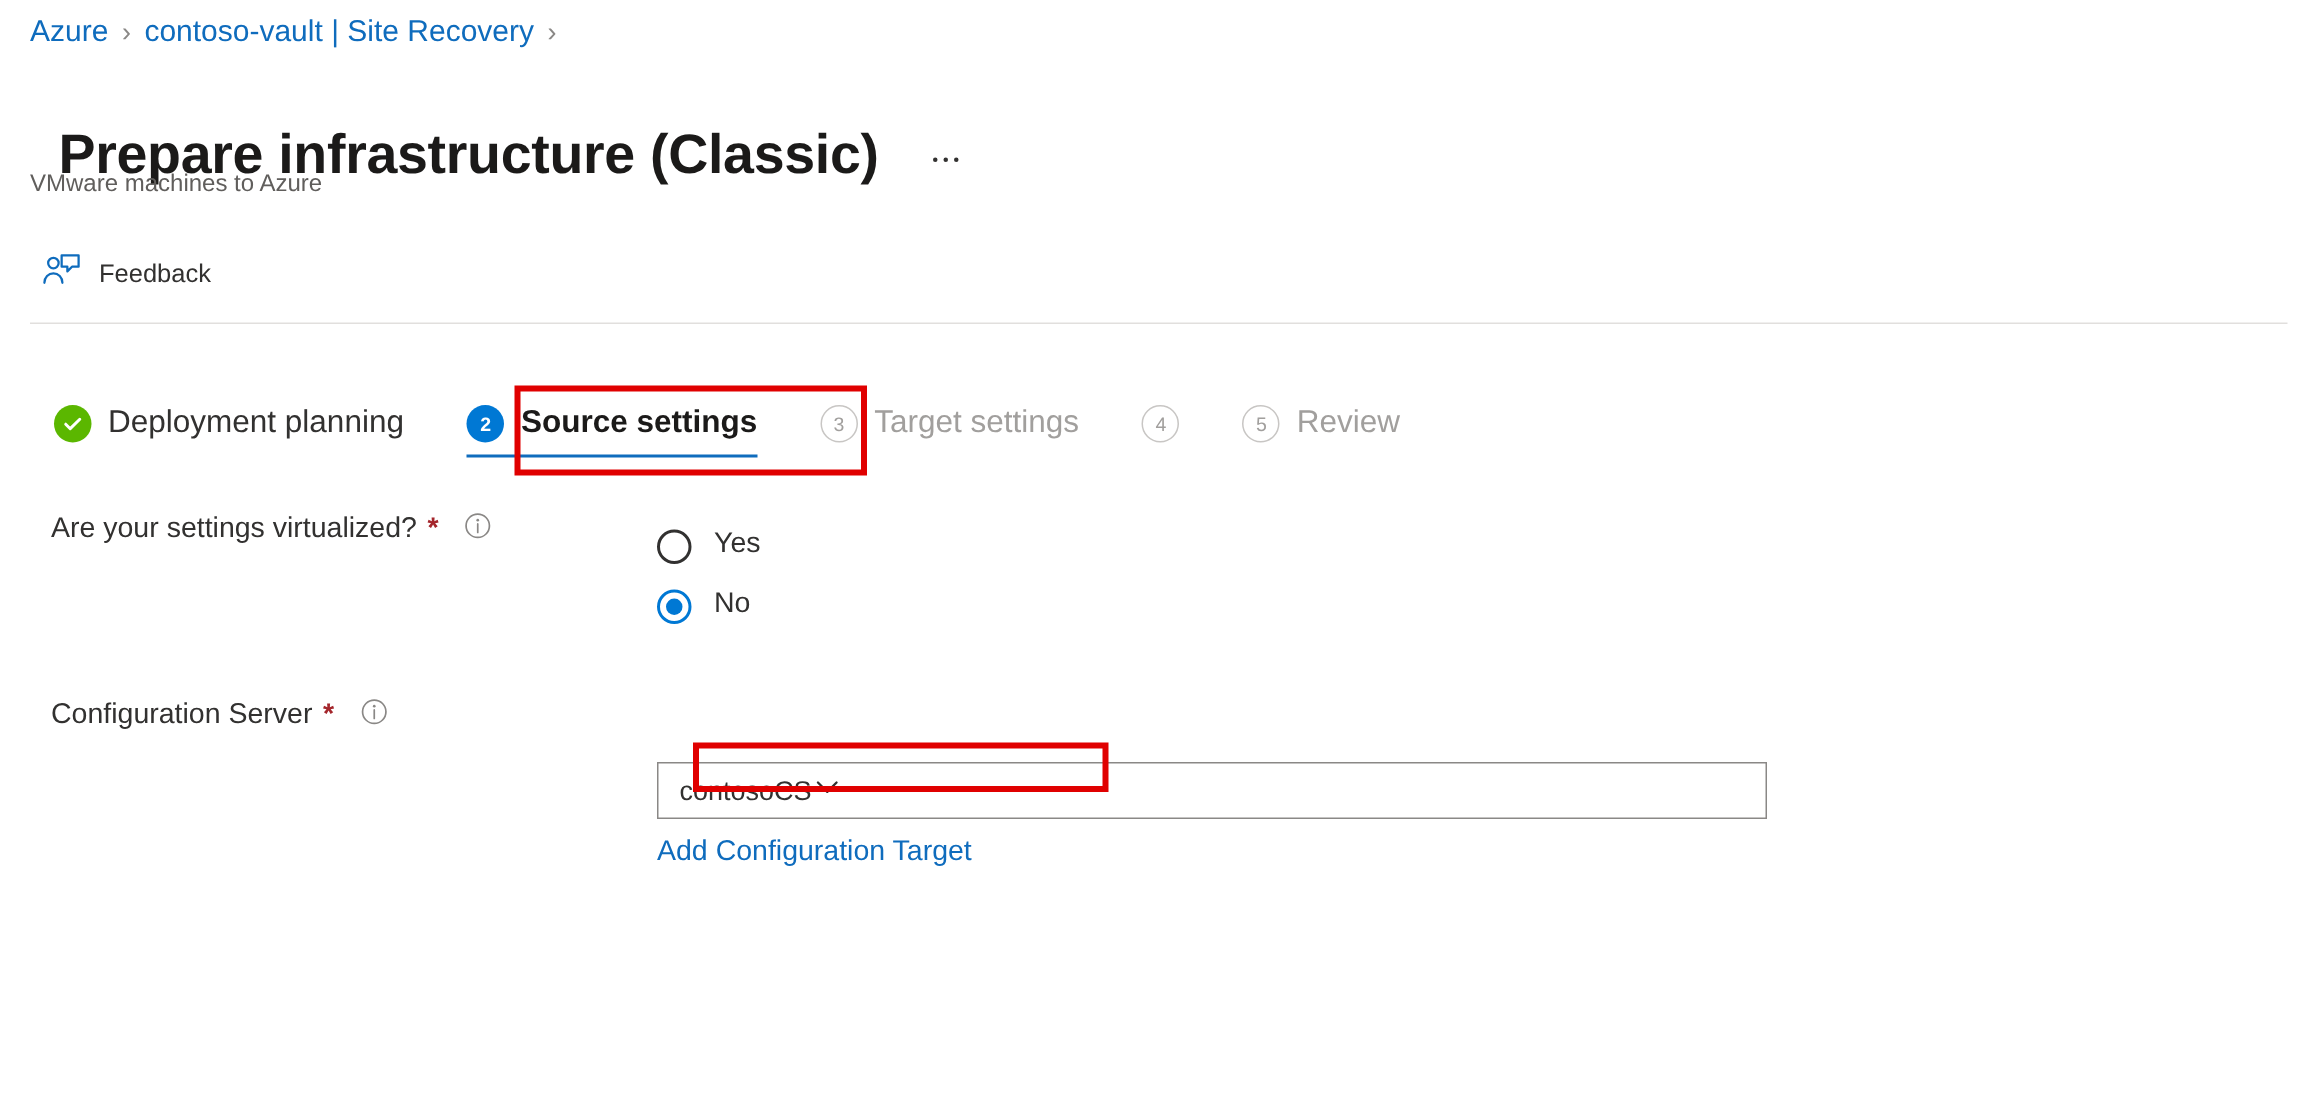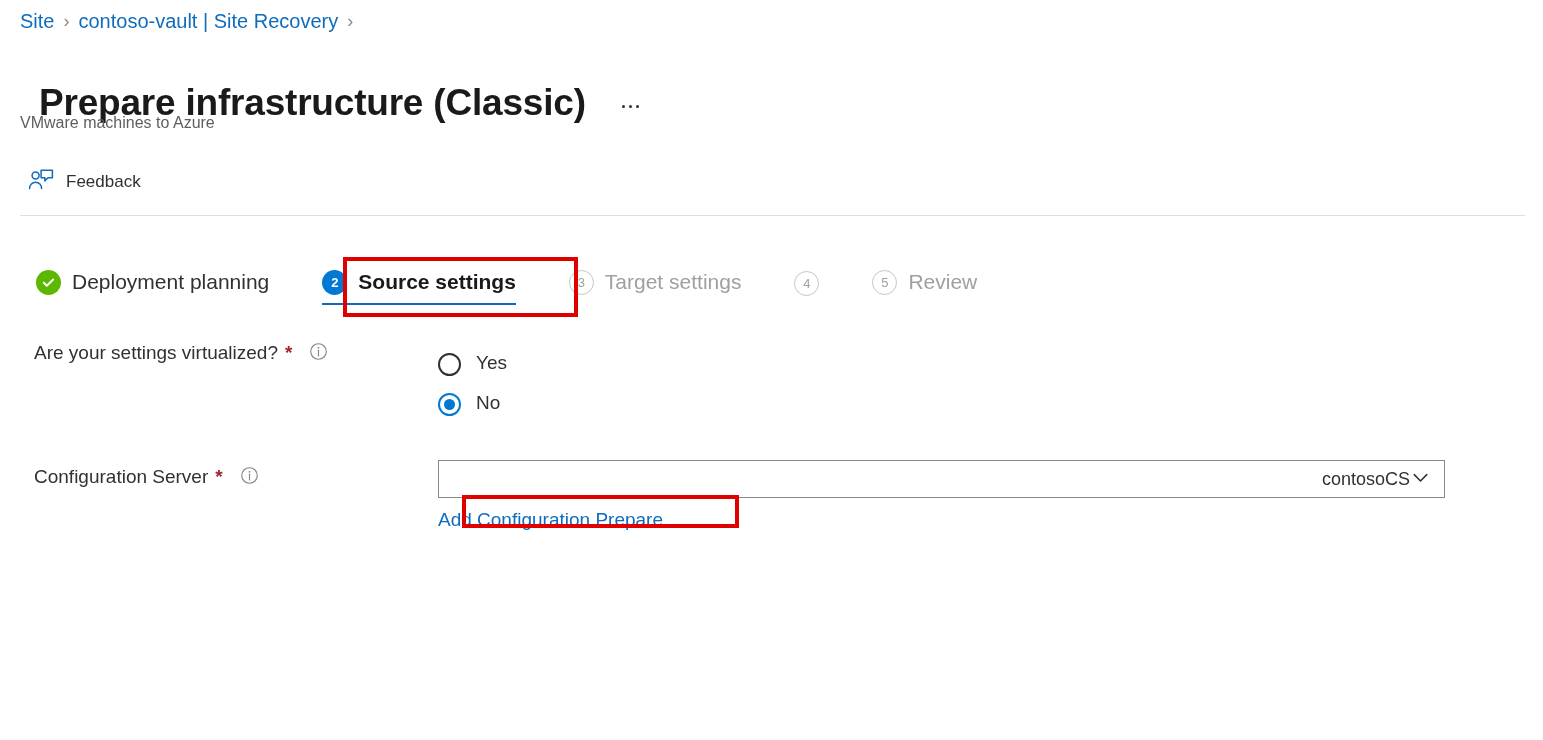--- a/index.html
+++ b/index.html
@@ -117,22 +117,21 @@
     height: 1px;
     background: #e1dfdd;
   }
 
   
   .steps {
     position: absolute;
     left: 34px;
     top: 262px;
     display: flex;
-    align-items: flex-end;
-    gap: 11px;
+    align-items: center;
   }
   .step {
     display: flex;
     align-items: center;
     gap: 11px;
     padding: 6px 2px 10px 2px;
     cursor: pointer;
     position: relative;
   }
   .step + .step { margin-left: 38px; }
@@ -272,29 +271,30 @@
     background: #0078d4;
   }
   .radio-label {
     font-size: 19px;
     line-height: 26px;
     color: #323130;
   }
 
   
   .dropdown {
-    width: 1007px;
+    width: 740px;
     height: 38px;
     border: 1px solid #8a8886;
     background: #ffffff;
     display: flex;
     align-items: center;
-    justify-content: flex-end;
+    justify-content: flex-start;
     padding: 0 13px 0 14px;
     cursor: pointer;
+    margin-top: 48px;
   }
   .dd-value {
     font-size: 18px;
     line-height: 24px;
     color: #323130;
   }
   .chevron-down { display: block; }
 
   .add-link {
     display: inline-block;
@@ -307,21 +307,21 @@
   }
 
   .spacer-44 { height: 44px; }
 </style>
 </head>
 <body>
 
 <div id="page">
 
   <nav class="breadcrumb">
-    <span class="bc-link">Site</span>
+    <span class="bc-link">Azure</span>
     <span class="bc-sep">›</span>
     <span class="bc-link">contoso-vault | Site Recovery</span>
     <span class="bc-sep">›</span>
   </nav>
 
   <div class="title-row">
     <h1 class="page-title">Prepare infrastructure (Classic)</h1>
     <div class="ellipsis-btn">
       <i></i>
       <i></i>
@@ -425,21 +425,21 @@
       </div>
       <div class="field-control-cell">
         <div class="dropdown">
           <span class="dd-value">contosoCS</span>
           <span class="chevron-down">
             <svg width="21" height="21" viewBox="0 0 22 22" fill="none" xmlns="http://www.w3.org/2000/svg">
               <path d="M4.5 8l6.5 6.6L17.5 8" stroke="#323130" stroke-width="1.6" stroke-linecap="round" stroke-linejoin="round"></path>
             </svg>
           </span>
         </div>
-        <a class="add-link">Add Configuration Prepare</a>
+        <a class="add-link">Add Configuration Target</a>
       </div>
     </div>
 
   </div>
 
   <div class="hl-box" id="hl-step"></div>
   <div class="hl-box" id="hl-link"></div>
 
 </div>
 

